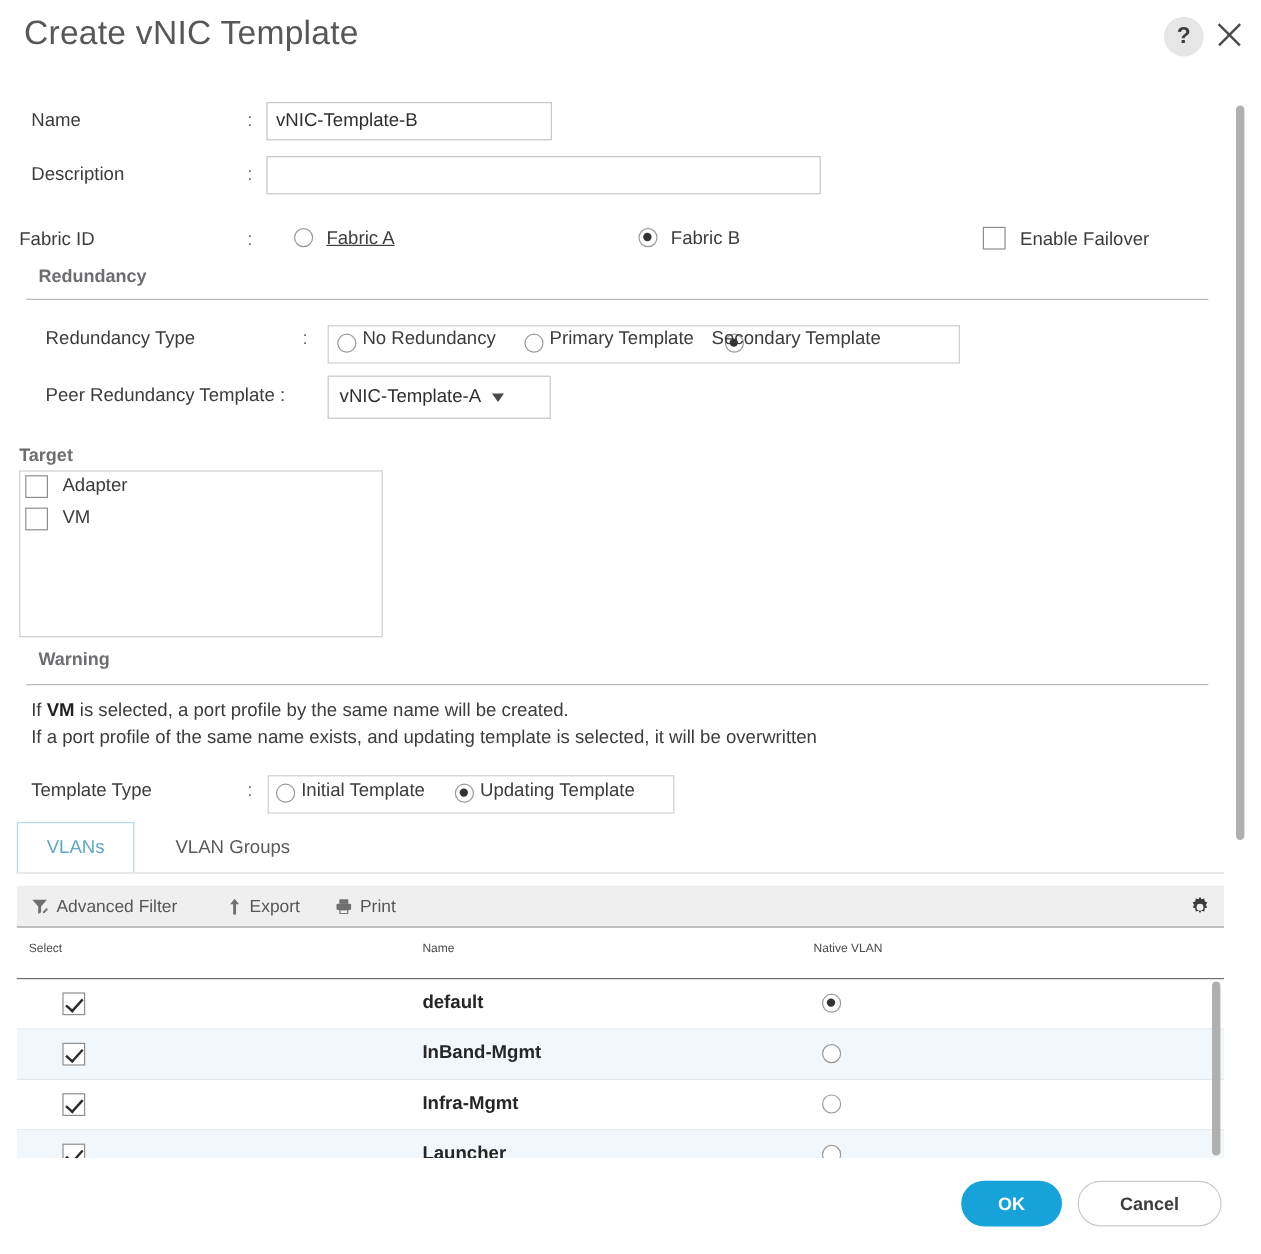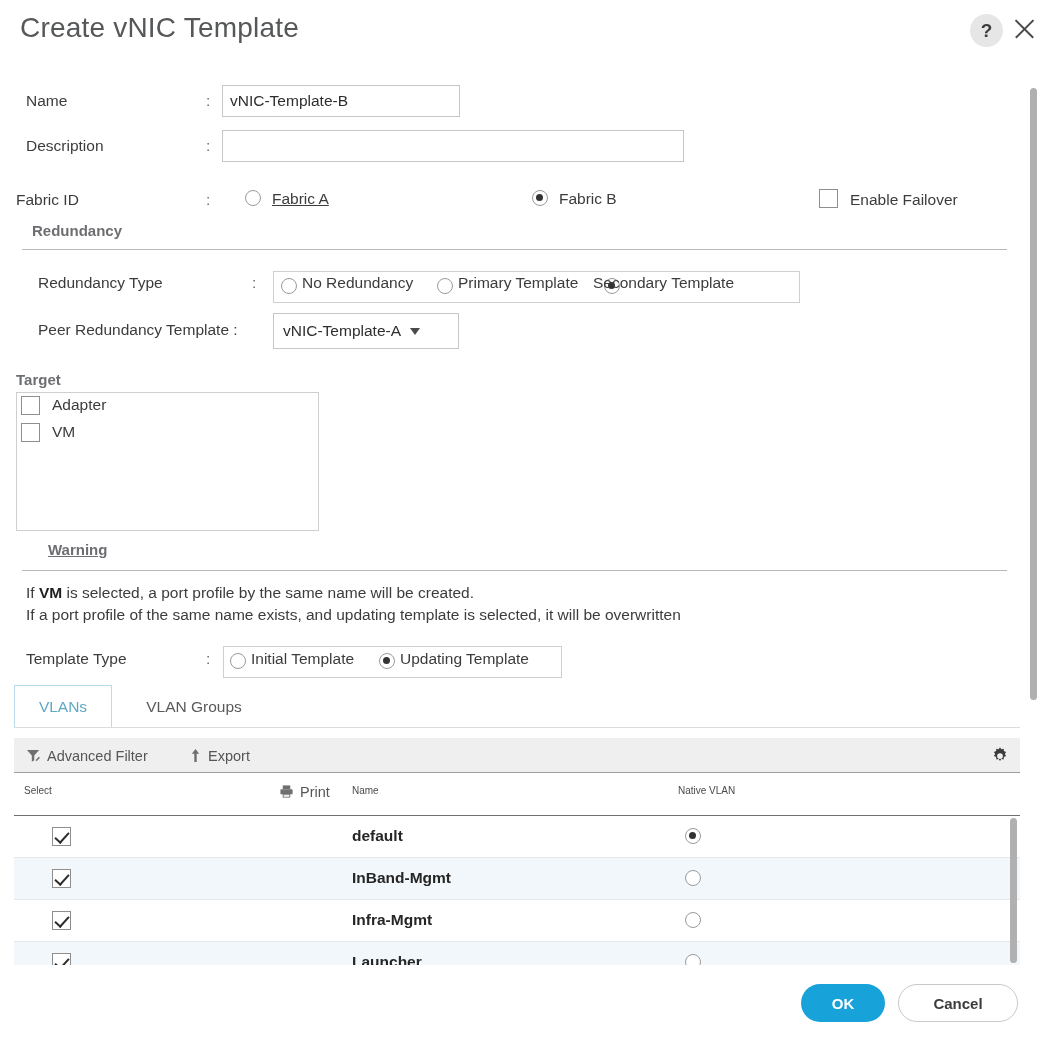--- a/index.html
+++ b/index.html
@@ -239,21 +239,21 @@
 
   <div class="sect-title" style="left:16px; top:371px;">Target</div>
   <div class="groupbox" style="left:16px; top:392px; width:303px; height:139px;"></div>
 
   <div class="cbox" style="left:21px; top:396px;"></div>
   <div class="rtxt" style="left:52px; top:396px;">Adapter</div>
 
   <div class="cbox" style="left:21px; top:423px;"></div>
   <div class="rtxt" style="left:52px; top:423px;">VM</div>
 
-  <div class="sect-title" style="left:48px; top:541px;text-decoration:underline;">Warning</div>
+  <div class="sect-title" style="left:32px; top:541px;">Warning</div>
   <div class="rule" style="left:22px; top:570px; width:985px;"></div>
 
   <div class="warn-line" style="left:26px; top:584px;">
     <span>If </span><b>VM</b><span> is selected, a port profile by the same name will be created.</span>
   </div>
   <div class="warn-line" style="left:26px; top:606px;">If a port profile of the same name exists, and updating template is selected, it will be overwritten</div>
 
   <div class="lbl" style="left:26px; top:650px;">Template Type</div>
   <div class="colon" style="left:206px; top:650px;">:</div>
 
@@ -277,21 +277,21 @@
         <path d="M10.6 12.4l3.1-3.1 1.2 1.2-3.1 3.1-1.5.3z" fill="#6f6f6f"></path>
       </svg>
       <span>Advanced Filter</span>
     </div>
     <div class="tb-item" style="left:175px;">
       <svg width="13" height="15" viewBox="0 0 14 16">
         <path d="M7 1l4 5H8.3v9H5.7V6H3z" fill="#6f6f6f"></path>
       </svg>
       <span>Export</span>
     </div>
-    <div class="tb-item" style="left:265px;margin-top:36px;">
+    <div class="tb-item" style="left:265px;">
       <svg width="15" height="15" viewBox="0 0 16 16">
         <rect x="4" y="1.5" width="8" height="4" fill="#6f6f6f"></rect>
         <rect x="1.5" y="5.5" width="13" height="5.5" rx="1" fill="#6f6f6f"></rect>
         <rect x="4" y="10.5" width="8" height="4" fill="#6f6f6f"></rect>
         <rect x="5" y="11.4" width="6" height="2.3" fill="#efefef"></rect>
       </svg>
       <span>Print</span>
     </div>
     <div class="tb-gear" title="Settings">
       <svg width="20" height="20" viewBox="0 0 20 20">

